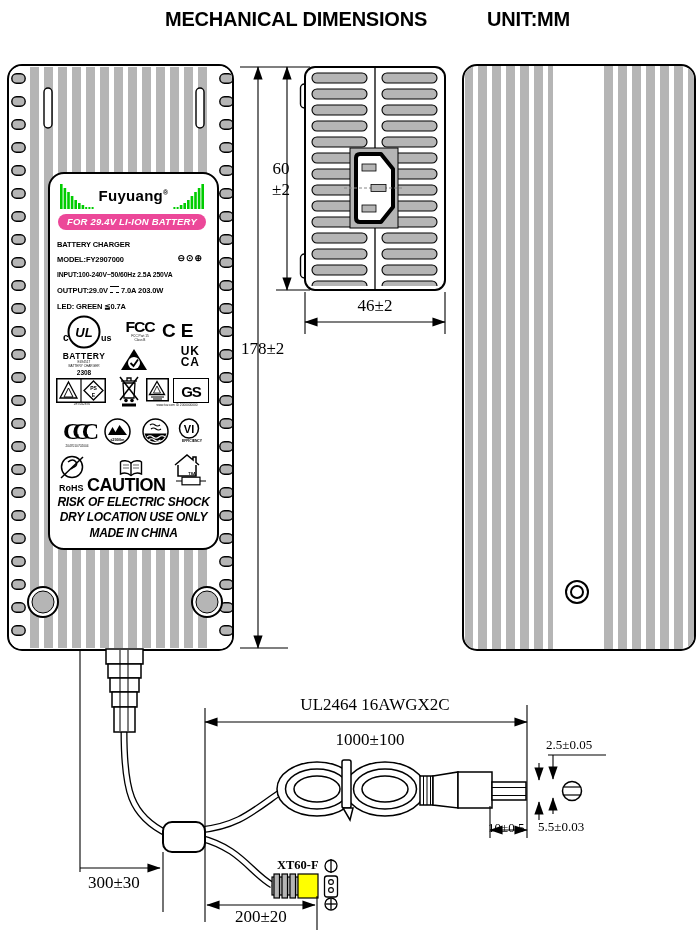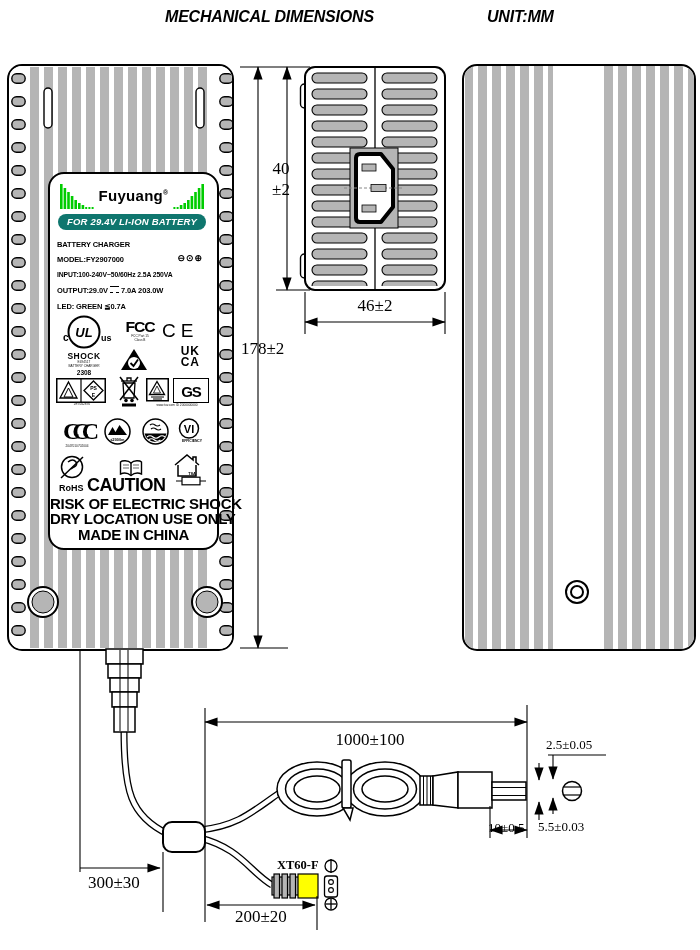--- a/index.html
+++ b/index.html
@@ -1,45 +1,45 @@
 <!DOCTYPE html>
 <html><head>
 <meta charset="utf-8">
 <style>
   html,body{margin:0;padding:0;background:#fff;}
   .scene{position:relative;width:700px;height:950px;background:#fff;overflow:hidden;
          font-family:"Liberation Sans",sans-serif;color:#000;}
   .abs{position:absolute;}
-  .ttl{font-weight:bold;font-size:16px;letter-spacing:-0.2px;white-space:nowrap;font-style:italic;}
+  .ttl{font-weight:bold;font-size:20px;letter-spacing:-0.2px;white-space:nowrap;}
   .dim{font-family:"Liberation Serif",serif;font-size:17px;white-space:nowrap;}
   .dimS{font-family:"Liberation Serif",serif;font-size:13px;white-space:nowrap;}
   .ctr{text-align:center;}
   svg{display:block;}
   
   .label{position:absolute;left:48px;top:172px;width:167px;height:374px;background:#fff;
          border:2px solid #000;border-radius:16px;z-index:3;}
   .logo{position:absolute;left:0;right:0;top:5px;display:flex;justify-content:center;
         align-items:flex-end;gap:2px;height:30px;}
   .brand{font-weight:bold;font-size:15px;letter-spacing:0.3px;line-height:26px;}
   .reg{font-size:7px;vertical-align:super;}
-  .pill{position:absolute;left:8px;top:40px;width:148px;height:16px;background:#0f766e;border-radius:8px;
+  .pill{position:absolute;left:8px;top:40px;width:148px;height:16px;background:#ec4899;border-radius:8px;
         color:#fff;font-style:italic;font-weight:bold;font-size:9.5px;line-height:16px;text-align:center;
         letter-spacing:0.2px;white-space:nowrap;}
   .inf{position:absolute;left:7px;font-weight:bold;font-size:7.5px;white-space:nowrap;letter-spacing:-0.1px;}
   .inf6{font-size:6.8px;}
   .dc{display:inline-block;width:9px;height:5px;border-top:1.5px solid #000;border-bottom:1.5px dashed #000;
       margin:0 2px;}
   .tiny{font-size:3.2px;line-height:3.8px;white-space:nowrap;color:#111;}
   .t2308{font-size:6.5px;font-weight:bold;}
   .listed{font-weight:bold;font-size:8.5px;letter-spacing:0.5px;}
   .fcc{font-weight:bold;font-size:15px;letter-spacing:-1px;transform:scaleX(1.05);}
-  .ce{font-weight:400;font-size:19px;letter-spacing:5px;}
+  .ce{font-weight:700;font-size:19px;letter-spacing:5px;}
   .ukca{font-weight:bold;font-size:12px;line-height:11px;letter-spacing:1px;text-align:right;}
   .ccc{font-weight:bold;font-size:24px;letter-spacing:-8px;font-family:"Liberation Serif",serif;}
-  .bigrow{font-weight:bold;font-size:15px;letter-spacing:-0.3px;text-align:center;width:100%;white-space:nowrap;}
+  .bigrow{font-weight:bold;font-size:12px;letter-spacing:-0.3px;text-align:center;width:100%;white-space:nowrap;font-style:italic;}
   .caution{font-weight:bold;font-size:18px;letter-spacing:-0.5px;}
   .rohs{font-weight:bold;font-size:9px;}
   .t8a{font-weight:bold;font-size:4px;text-align:center;line-height:4px;}
   .effy{font-weight:bold;font-size:3.4px;text-align:center;}
   .cert{position:absolute;}
 </style>
 </head>
 <body>
 
 <div class="scene">
@@ -217,24 +217,25 @@
       <line x1="553" y1="755" x2="553" y2="779" marker-end="url(#ma)"></line>
       <line x1="553" y1="814" x2="553" y2="798" marker-end="url(#ma)"></line>
       <line x1="539" y1="763" x2="539" y2="780" marker-end="url(#ma)"></line>
       <line x1="539" y1="820" x2="539" y2="802" marker-end="url(#ma)"></line>
     </g>
   </svg>
 
   <div class="abs ttl" style="left:165px;top:8px;z-index:4;">MECHANICAL DIMENSIONS</div>
   <div class="abs ttl" style="left:487px;top:8px;z-index:4;">UNIT:MM</div>
 
-  <div class="abs dim ctr" style="left:266px;top:159px;width:30px;z-index:4;">40</div>
+  <div class="abs dim ctr" style="left:266px;top:159px;width:30px;z-index:4;">60</div>
   <div class="abs dim ctr" style="left:266px;top:180px;width:30px;z-index:4;">±2</div>
   <div class="abs dim" style="left:241px;top:339px;z-index:4;">178±2</div>
   <div class="abs dim ctr" style="left:350px;top:296px;width:50px;z-index:4;">46±2</div>
+  <div class="abs dim ctr" style="left:300px;top:695px;width:150px;z-index:4;">UL2464 16AWGX2C</div>
   <div class="abs dim ctr" style="left:320px;top:730px;width:100px;z-index:4;">1000±100</div>
   <div class="abs dim" style="left:88px;top:873px;z-index:4;">300±30</div>
   <div class="abs dim" style="left:235px;top:907px;z-index:4;">200±20</div>
   <div class="abs dimS" style="left:488px;top:820px;z-index:4;">10±0.5</div>
   <div class="abs dimS" style="left:546px;top:737px;z-index:4;">2.5±0.05</div>
   <div class="abs dimS" style="left:538px;top:819px;z-index:4;">5.5±0.03</div>
   <div class="abs" style="left:277px;top:858px;z-index:4;font-family:'Liberation Serif',serif;font-weight:bold;font-size:12.5px;">XT60-F</div>
 
   <div class="label">
 
@@ -282,21 +283,21 @@
 
     <div class="abs" style="left:4px;top:140px;right:4px;height:160px;">
 
       <div class="cert ctr" style="left:2px;top:0;width:56px;">
         <svg width="56" height="37" viewBox="0 0 56 37">
           <circle cx="28" cy="18" r="15.5" fill="#fff" stroke="#000" stroke-width="2"></circle>
           <text x="28" y="23" text-anchor="middle" font-size="13" font-weight="bold" font-style="italic">UL</text>
           <text x="7" y="27" font-size="10" font-weight="bold">c</text>
           <text x="45" y="27" font-size="9" font-weight="bold">us</text>
         </svg>
-        <div class="listed">SHOCK</div>
+        <div class="listed">BATTERY</div>
         <div class="tiny">E494517</div>
         <div class="tiny">BATTERY CHARGER</div>
         <div class="t2308">2308</div>
       </div>
 
       <div class="cert ctr" style="left:69px;top:4px;width:34px;">
         <div class="fcc">FCC</div>
         <div class="tiny">FCC Part 15</div>
         <div class="tiny">Class B</div>
       </div>

